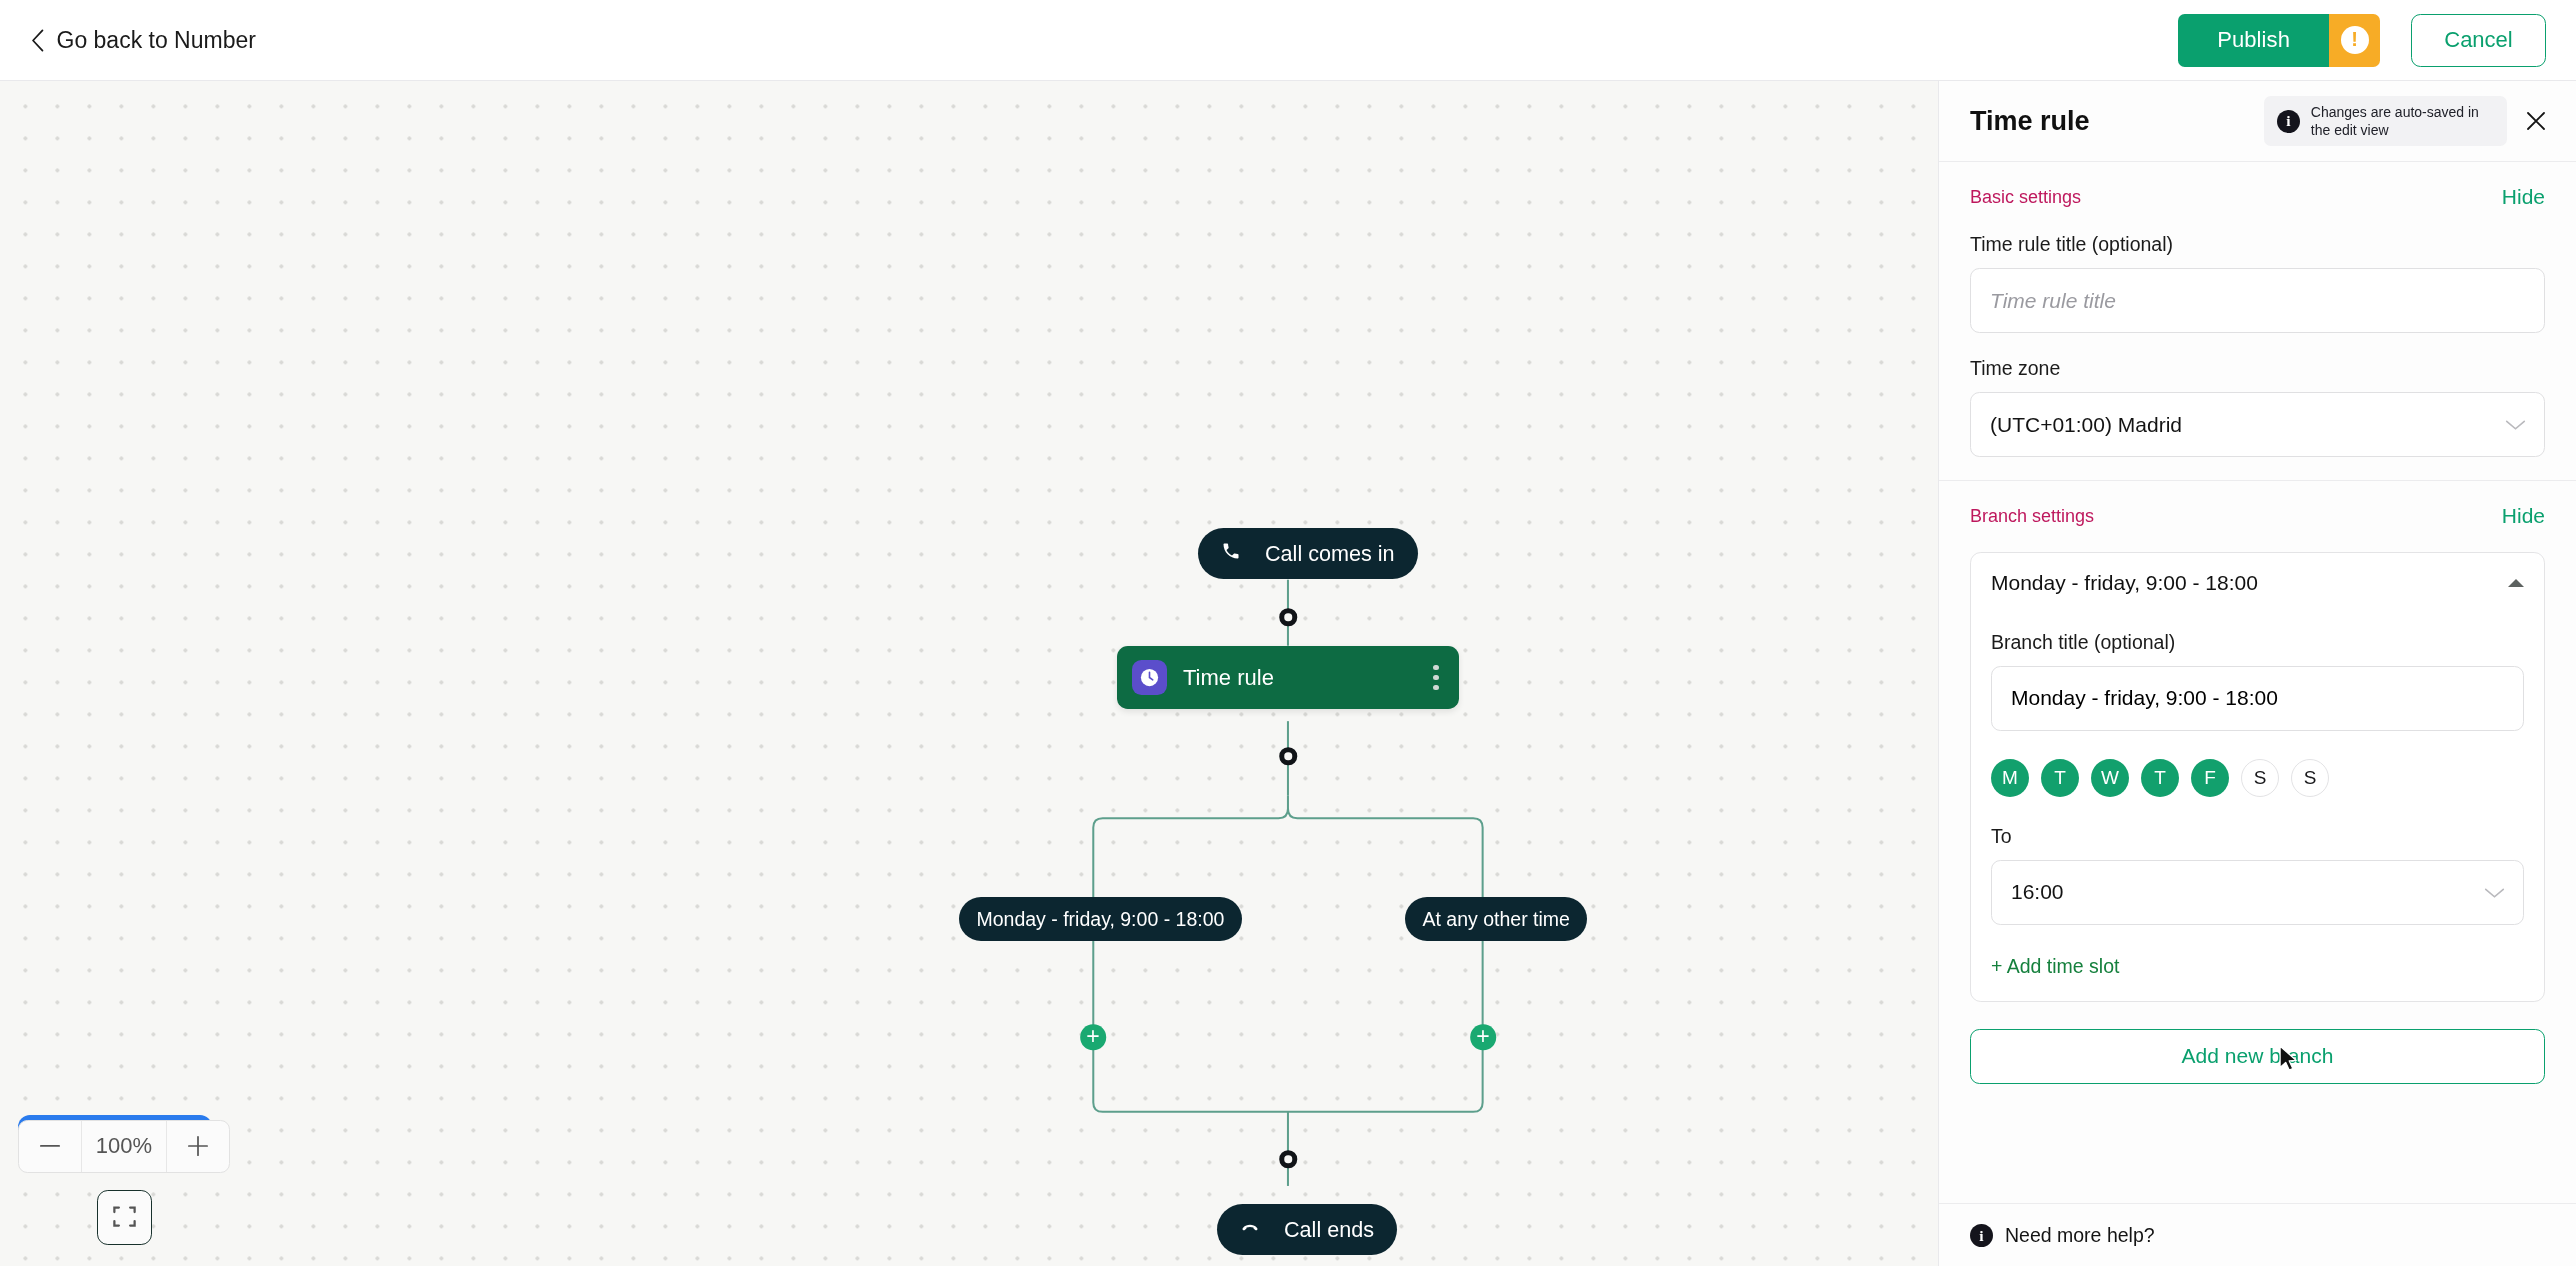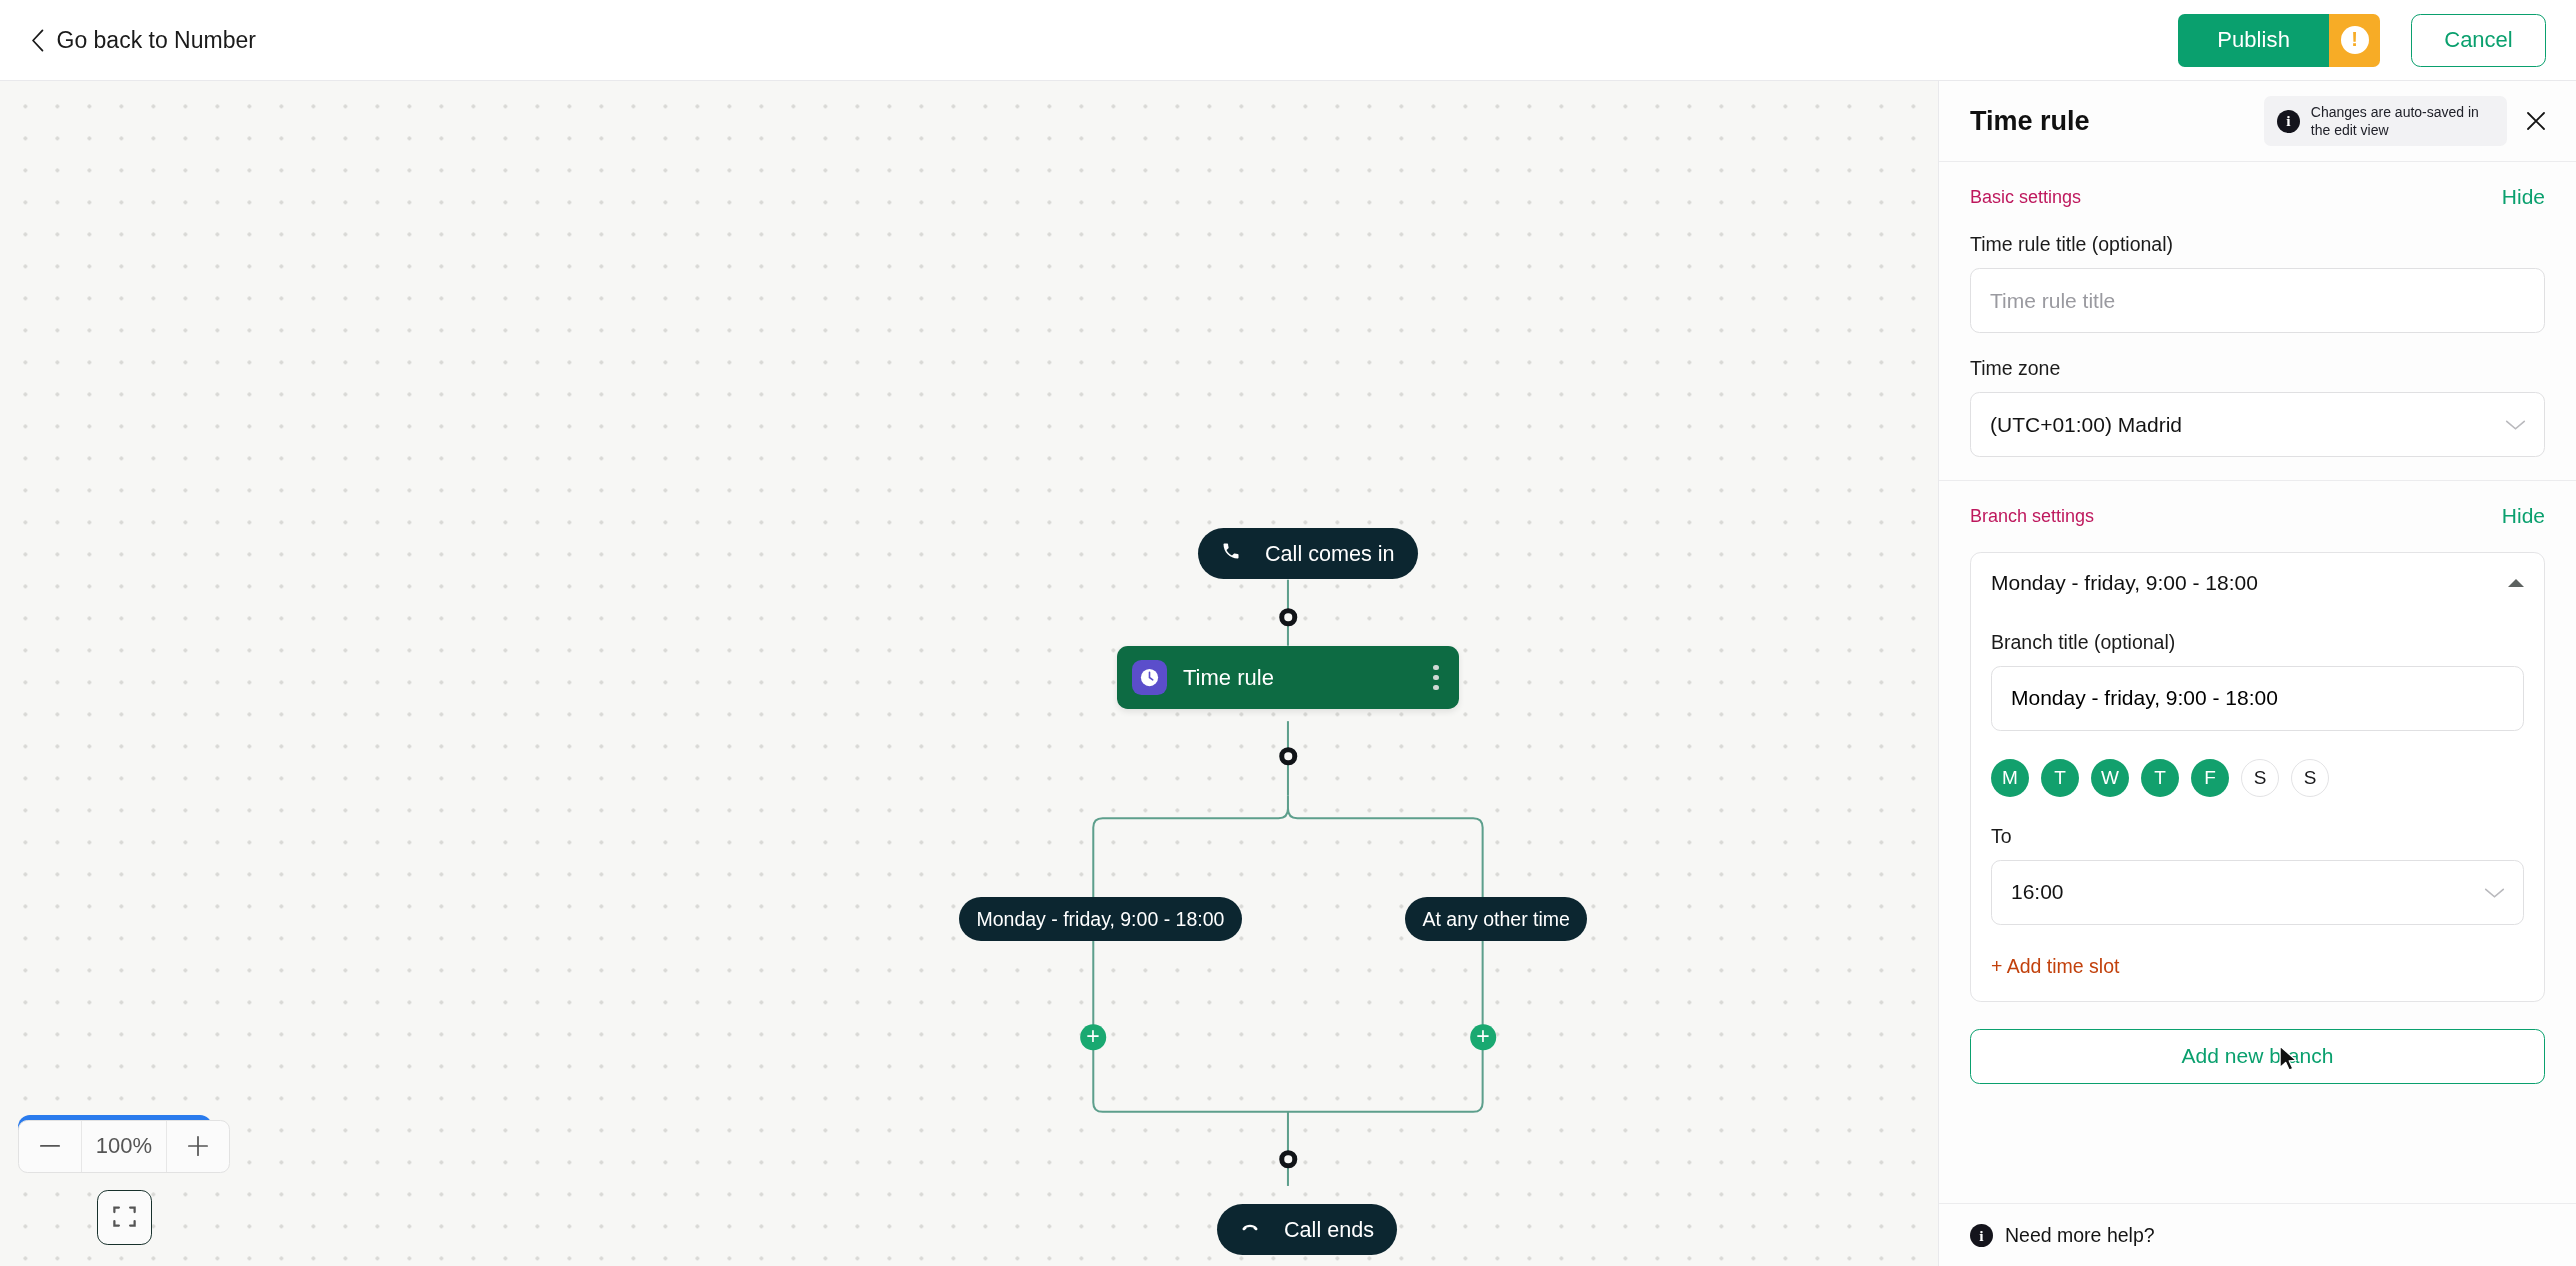--- a/index.html
+++ b/index.html
@@ -193,21 +193,21 @@
   }
   .divider { height: 1.3px; background: #ececee; margin-top: 23px; }
 
   .field { padding: 0 31px; }
   .field-label { font-size: 19.5px; color: #1b1b1b; margin: 24px 0 12px; }
   .input-box {
     height: 65px; border: 1.3px solid #e0e0e2; border-radius: 9.4px;
     background: #fff; display: flex; align-items: center;
     padding: 0 19px; font-size: 21px; cursor: text;
   }
-  .input-box.placeholder { color: #9a9aa0; }
+  .input-box.placeholder { color: #9a9aa0; font-style: italic; }
   .select-box {
     height: 65px; border: 1.3px solid #e0e0e2; border-radius: 9.4px;
     background: #fff; display: flex; align-items: center;
     padding: 0 17.5px 0 19px; font-size: 21px; color: #141414; cursor: pointer;
   }
   .select-box .chev { margin-left: auto; }
 
   .branch-card {
     margin: 24px 31px 0 31px;
     border: 1.3px solid #e4e4e6; border-radius: 10.8px;
@@ -230,21 +230,21 @@
     width: 38px; height: 38px; border-radius: 50%;
     display: flex; align-items: center; justify-content: center;
     font-size: 19px; cursor: pointer; flex: none;
   }
   .day.on { background: #12a06d; color: #fff; }
   .day.off { background: #fff; color: #18181b; border: 1.3px solid #e3e3e5; }
 
   .time-row { display: flex; gap: 31px; }
   .time-col { flex: 1; }
   .add-slot {
-    color: #c2410c; font-size: 19.5px; margin-top: 30px;
+    color: #15803d; font-size: 19.5px; margin-top: 30px;
     display: inline-block; cursor: pointer;
   }
 
   .add-branch-wrap { padding: 27px 31px 0 31px; }
   .add-branch-btn {
     width: 100%; height: 55px;
     background: #fff; color: #0aa06e;
     border: 1.3px solid #0aa06e; border-radius: 9.4px;
     font-size: 21px; font-family: "Liberation Sans", sans-serif;
     cursor: pointer;

